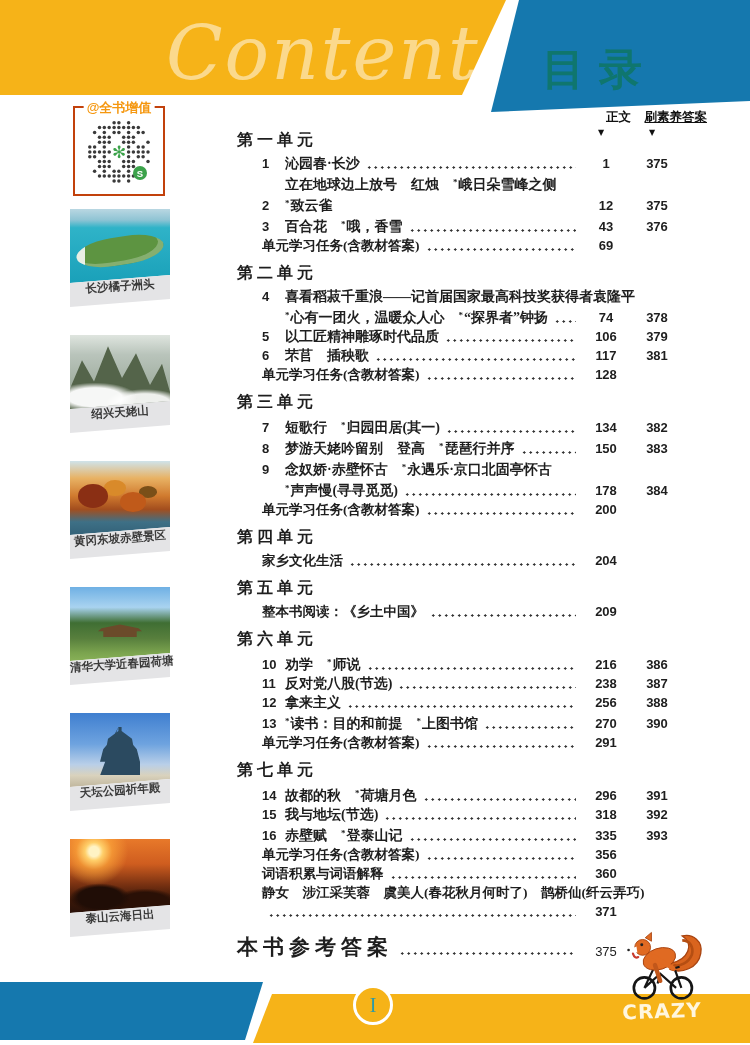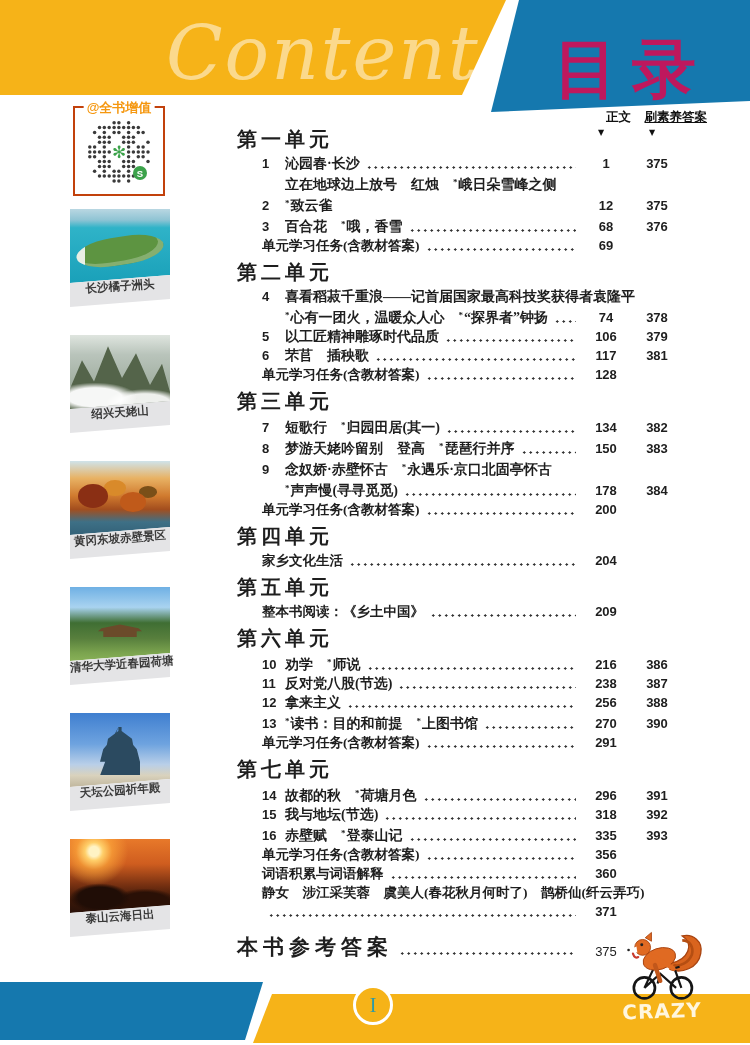--- a/index.html
+++ b/index.html
@@ -6,22 +6,22 @@
   .page{position:relative;width:724px;height:1045px;background:#fff;overflow:hidden;
         font-family:"Liberation Serif","DejaVu Serif",serif;color:#1e1e1e;margin:0 auto;padding-left:31px;}
 
   
   .band-top-yellow{position:absolute;left:0;top:0;width:520px;height:95px;background:#F6B318;
         clip-path:polygon(0 0,506px 0,462px 95px,0 95px);}
   .contents-wm{position:absolute;left:166px;top:8px;font-family:"DejaVu Serif",serif;
         font-style:italic;font-size:74px;line-height:90px;color:rgba(255,255,255,.5);letter-spacing:2px;}
   .band-top-blue{position:absolute;left:0;top:0;width:750px;height:115px;background:#1578AE;
         clip-path:polygon(519px 0,750px 0,750px 101px,491px 112px);}
-  .mulu{position:absolute;left:554px;top:38px;font-family:"DejaVu Sans","Liberation Sans",sans-serif;
-        font-weight:900;font-size:64px;line-height:62px;color:#be185d;letter-spacing:14px;white-space:nowrap;}
+  .mulu{position:absolute;left:542px;top:38px;font-family:"DejaVu Sans","Liberation Sans",sans-serif;
+        font-weight:900;font-size:43px;line-height:62px;color:#0f766e;letter-spacing:14px;white-space:nowrap;}
   .col-head{position:absolute;left:237px;top:109px;width:446px;height:36px;
         font-family:"DejaVu Sans","Liberation Sans",sans-serif;font-weight:bold;font-size:12.5px;color:#111;}
   .col-head .ch1{position:absolute;left:344px;width:50px;text-align:right;}
   .col-head .ch2{position:absolute;left:370px;width:100px;text-align:right;white-space:nowrap;text-decoration:underline;}
   .col-head .tri{position:absolute;top:19px;font-size:8px;color:#111;}
   .col-head .t1{left:361px;} .col-head .t2{left:412px;}
 
   
   .sidebar{position:absolute;left:70px;top:106px;width:100px;}
   .qrbox{position:relative;width:88px;height:86px;margin-left:3px;border:2px solid #c2410c;margin-bottom:13px;}
@@ -56,21 +56,21 @@
   .ph-temple i{left:30%;top:18%;width:40%;height:62%;background:#2b4a60;
         clip-path:polygon(46% 0,54% 0,54% 8%,70% 22%,30% 22%,46% 8%,46% 0,54% 0,54% 8%,80% 24%,84% 42%,16% 42%,20% 24%,46% 8%,46% 0,54% 0,54% 8%,92% 46%,100% 72%,0 72%,8% 46%,46% 8%,46% 0,0 100%,100% 100%,100% 72%,0 72%);}
   .ph-sunrise{background:radial-gradient(circle at 24% 16%,#fff3c4 0 5%,#ffcf6a 9%,rgba(255,170,60,.65) 18%,transparent 34%),
         linear-gradient(180deg,#e8792a 0%,#cf5d1f 32%,#7a3212 58%,#3a1708 78%,#24100a 100%);}
   .ph-sunrise i{left:0;top:55%;width:100%;height:45%;
         background:radial-gradient(40% 55% at 30% 45%,#200d06 0 55%,transparent 75%),
                    radial-gradient(45% 55% at 75% 60%,#2a1006 0 55%,transparent 75%);}
 
   
   .main{position:absolute;left:237px;top:122px;width:446px;}
-  .unit-h{font-size:20px;line-height:23px;font-weight:bold;letter-spacing:4px;margin:6px 0 3px;}
+  .unit-h{font-size:16px;line-height:23px;font-weight:bold;letter-spacing:4px;margin:6px 0 3px;}
   .row{display:flex;align-items:flex-end;line-height:19px;font-size:14px;font-weight:bold;padding-left:25px;}
   .row.task{font-size:13.5px;}
   .num{flex:0 0 23px;font-family:"Liberation Sans",sans-serif;font-size:13px;}
   .title{white-space:pre-wrap;}
   .star{font-size:9px;vertical-align:4px;margin-right:1px;}
   .dots{flex:1;height:5px;margin:0 5px 3px 6px;background-image:radial-gradient(circle,#333 1.05px,transparent 1.3px);
         background-size:6.5px 5px;background-repeat:repeat-x;background-position:left center;}
   .pg{flex:0 0 50px;text-align:center;font-family:"Liberation Sans",sans-serif;font-size:13px;}
   .ans{flex:0 0 52px;text-align:center;font-family:"Liberation Sans",sans-serif;font-size:13px;}
   .final-row{display:flex;align-items:flex-end;margin-top:14px;}
@@ -263,21 +263,21 @@
             <span class="num">2</span>
             <span class="title">立在地球边上放号　红烛　<sup class="star">*</sup>峨日朵雪峰之侧　<sup class="star">*</sup>致云雀</span>
             <span class="dots"></span>
             <span class="pg">12</span>
             <span class="ans">375</span>
           </div>
           <div class="row">
             <span class="num">3</span>
             <span class="title">百合花　<sup class="star">*</sup>哦，香雪</span>
             <span class="dots"></span>
-            <span class="pg">68</span>
+            <span class="pg">43</span>
             <span class="ans">376</span>
           </div>
           <div class="row task">
             <span class="title">单元学习任务(含教材答案)</span>
             <span class="dots"></span>
             <span class="pg">69</span>
             <span class="ans"></span>
           </div>
         </div>
         <div class="toc-section">

